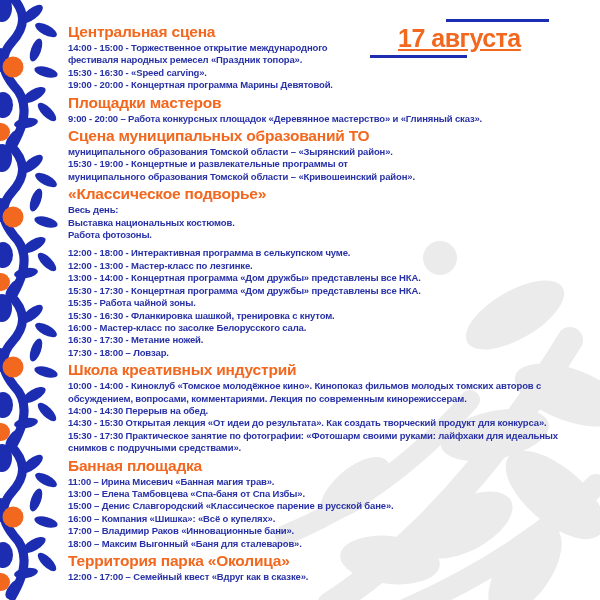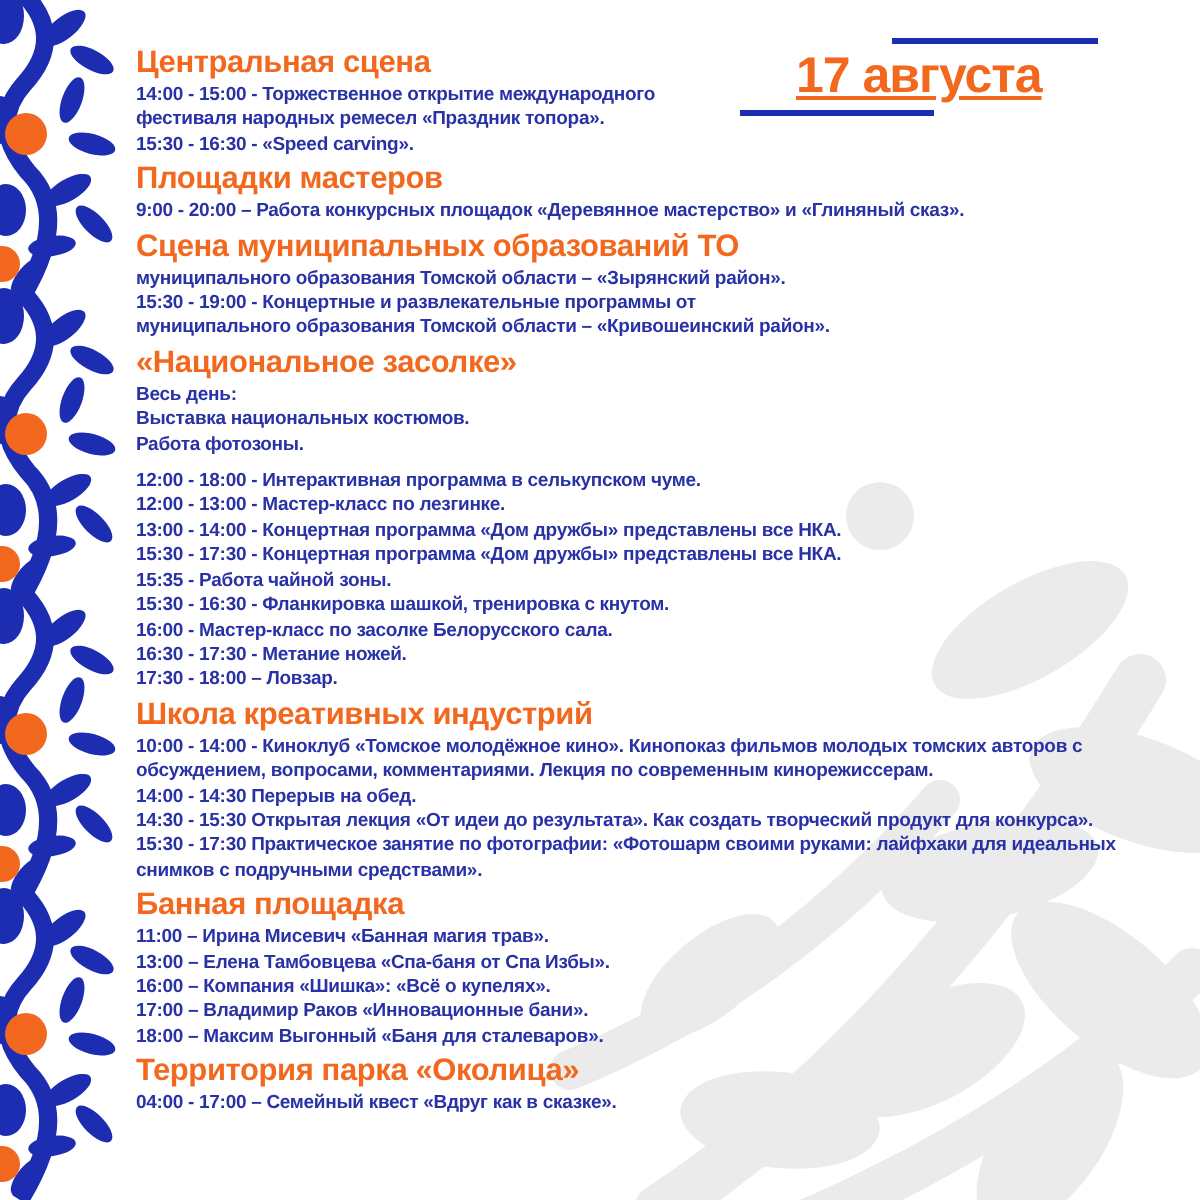--- a/index.html
+++ b/index.html
@@ -90,36 +90,37 @@
   <div class="date-label">17 августа</div>
   <div class="date-underline"></div>
 </div>
 
 <div class="content" id="sections">
   <section class="section">
     <h2 class="sec-title">Центральная сцена</h2>
   <div class="line">14:00 - 15:00 - Торжественное открытие международного</div>
       <div class="line">фестиваля народных ремесел «Праздник топора».</div>
       <div class="line">15:30 - 16:30 - «Speed carving».</div>
+      <div class="line">19:00 - 20:00 - Концертная программа Марины Девятовой.</div>
     </section>
 
   <section class="section">
     <h2 class="sec-title">Площадки мастеров</h2>
   <div class="line">9:00 - 20:00 – Работа конкурсных площадок «Деревянное мастерство» и «Глиняный сказ».</div>
     </section>
 
   <section class="section">
     <h2 class="sec-title">Сцена муниципальных образований ТО</h2>
       <div class="line">муниципального образования Томской области – «Зырянский район».</div>
       <div class="line">15:30 - 19:00 - Концертные и развлекательные программы от</div>
       <div class="line">муниципального образования Томской области – «Кривошеинский район».</div>
     </section>
 
   <section class="section">
-    <h2 class="sec-title">«Национальное засолке»</h2>
+    <h2 class="sec-title">«Классическое подворье»</h2>
   <div class="line">Весь день:</div>
       <div class="line">Выставка национальных костюмов.</div>
       <div class="line">Работа фотозоны.</div>
       <div class="line gap"></div>
       <div class="line">12:00 - 18:00 - Интерактивная программа в селькупском чуме.</div>
       <div class="line">12:00 - 13:00 - Мастер-класс по лезгинке.</div>
       <div class="line">13:00 - 14:00 - Концертная программа «Дом дружбы» представлены все НКА.</div>
       <div class="line">15:30 - 17:30 - Концертная программа «Дом дружбы» представлены все НКА.</div>
       <div class="line">15:35 - Работа чайной зоны.</div>
       <div class="line">15:30 - 16:30 - Фланкировка шашкой, тренировка с кнутом.</div>
@@ -135,22 +136,23 @@
       <div class="line">14:00 - 14:30 Перерыв на обед.</div>
       <div class="line">14:30 - 15:30 Открытая лекция «От идеи до результата». Как создать творческий продукт для конкурса».</div>
       <div class="line">15:30 - 17:30 Практическое занятие по фотографии: «Фотошарм своими руками: лайфхаки для идеальных</div>
       <div class="line">снимков с подручными средствами».</div>
     </section>
 
   <section class="section">
     <h2 class="sec-title">Банная площадка</h2>
   <div class="line">11:00 – Ирина Мисевич «Банная магия трав».</div>
       <div class="line">13:00 – Елена Тамбовцева «Спа-баня от Спа Избы».</div>
+      <div class="line">15:00 – Денис Славгородский «Классическое парение в русской бане».</div>
       <div class="line">16:00 – Компания «Шишка»: «Всё о купелях».</div>
       <div class="line">17:00 – Владимир Раков «Инновационные бани».</div>
       <div class="line">18:00 – Максим Выгонный «Баня для сталеваров».</div>
     </section>
 
   <section class="section">
     <h2 class="sec-title">Территория парка «Околица»</h2>
-  <div class="line">04:00 - 17:00 – Семейный квест «Вдруг как в сказке».</div>
+  <div class="line">12:00 - 17:00 – Семейный квест «Вдруг как в сказке».</div>
     </section>
 </div>
 
 </body></html>

